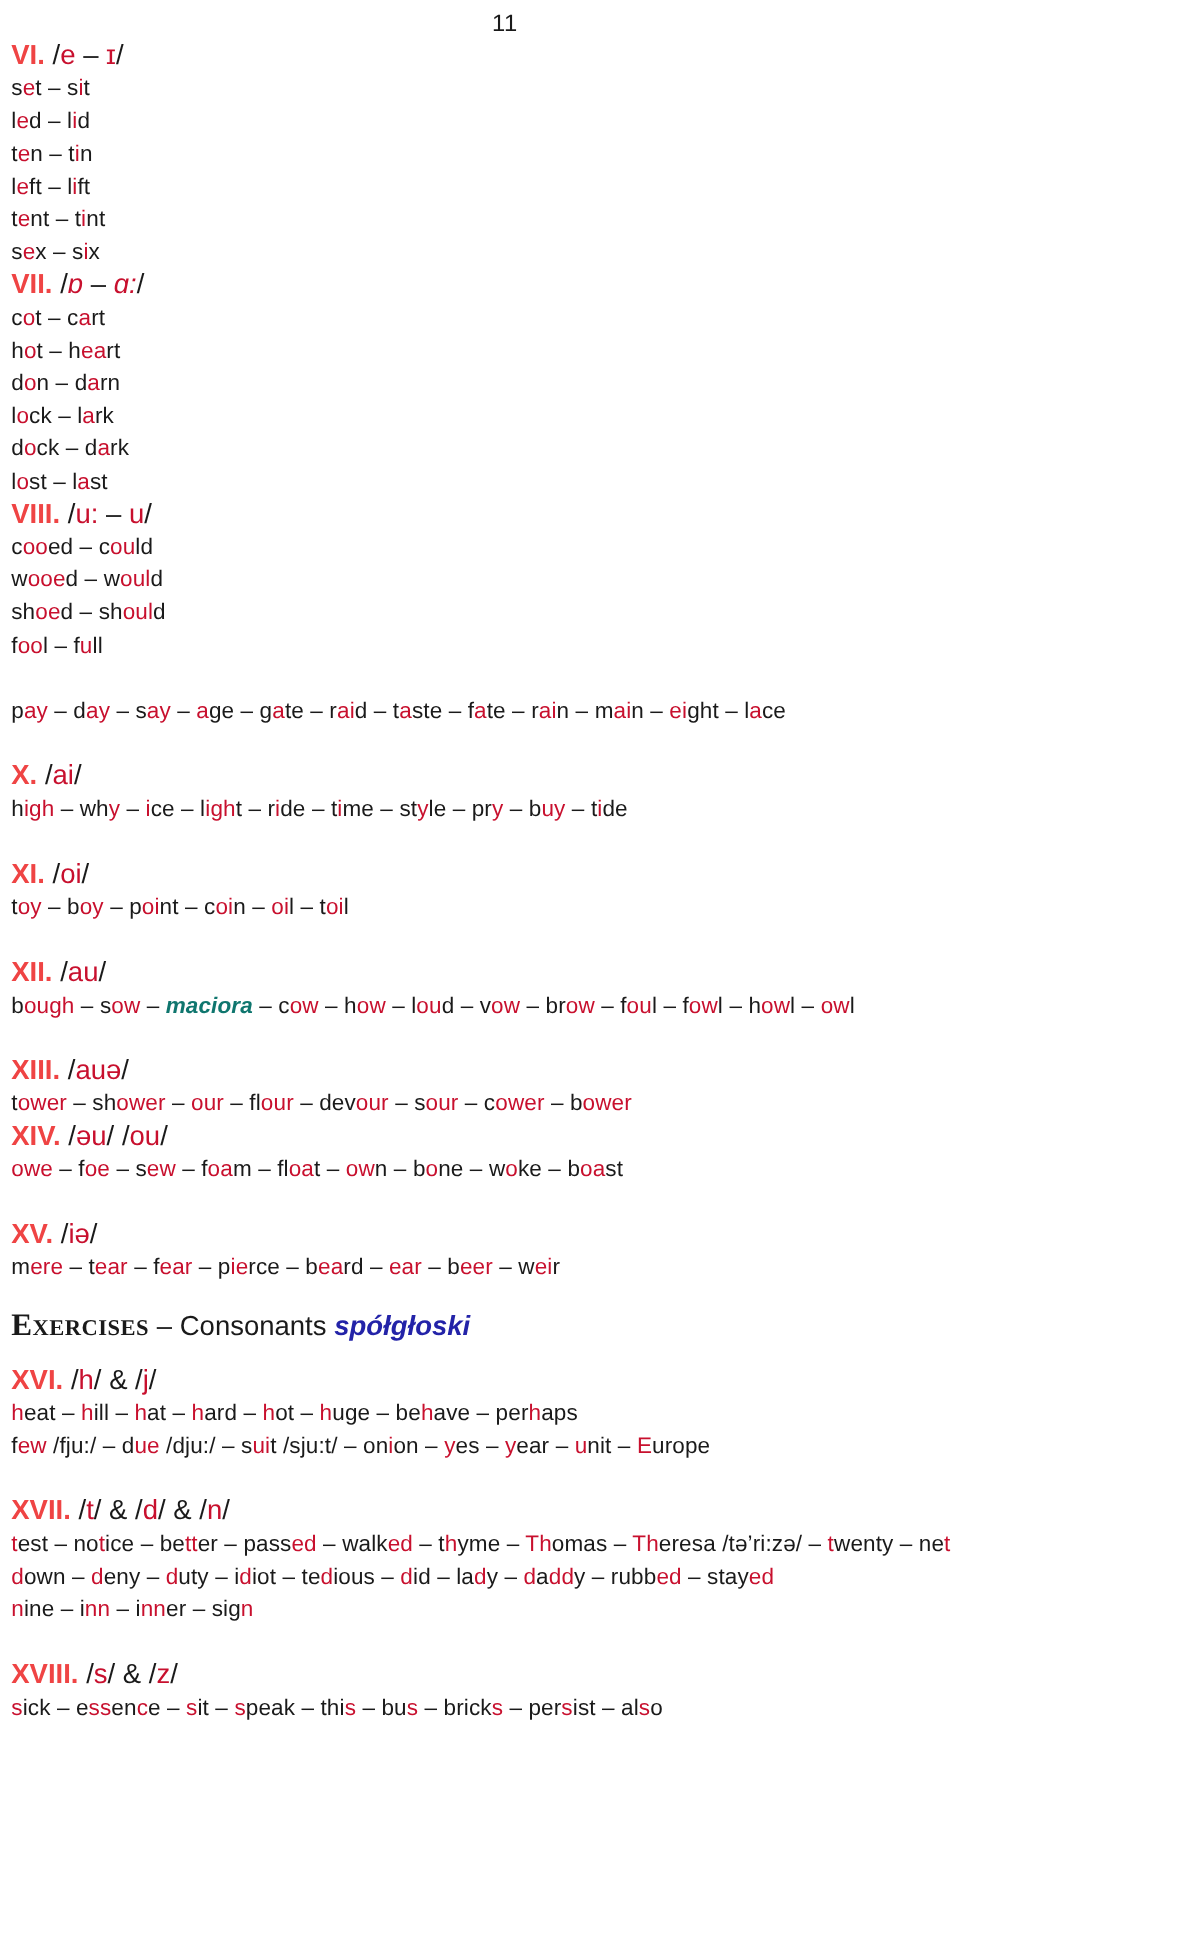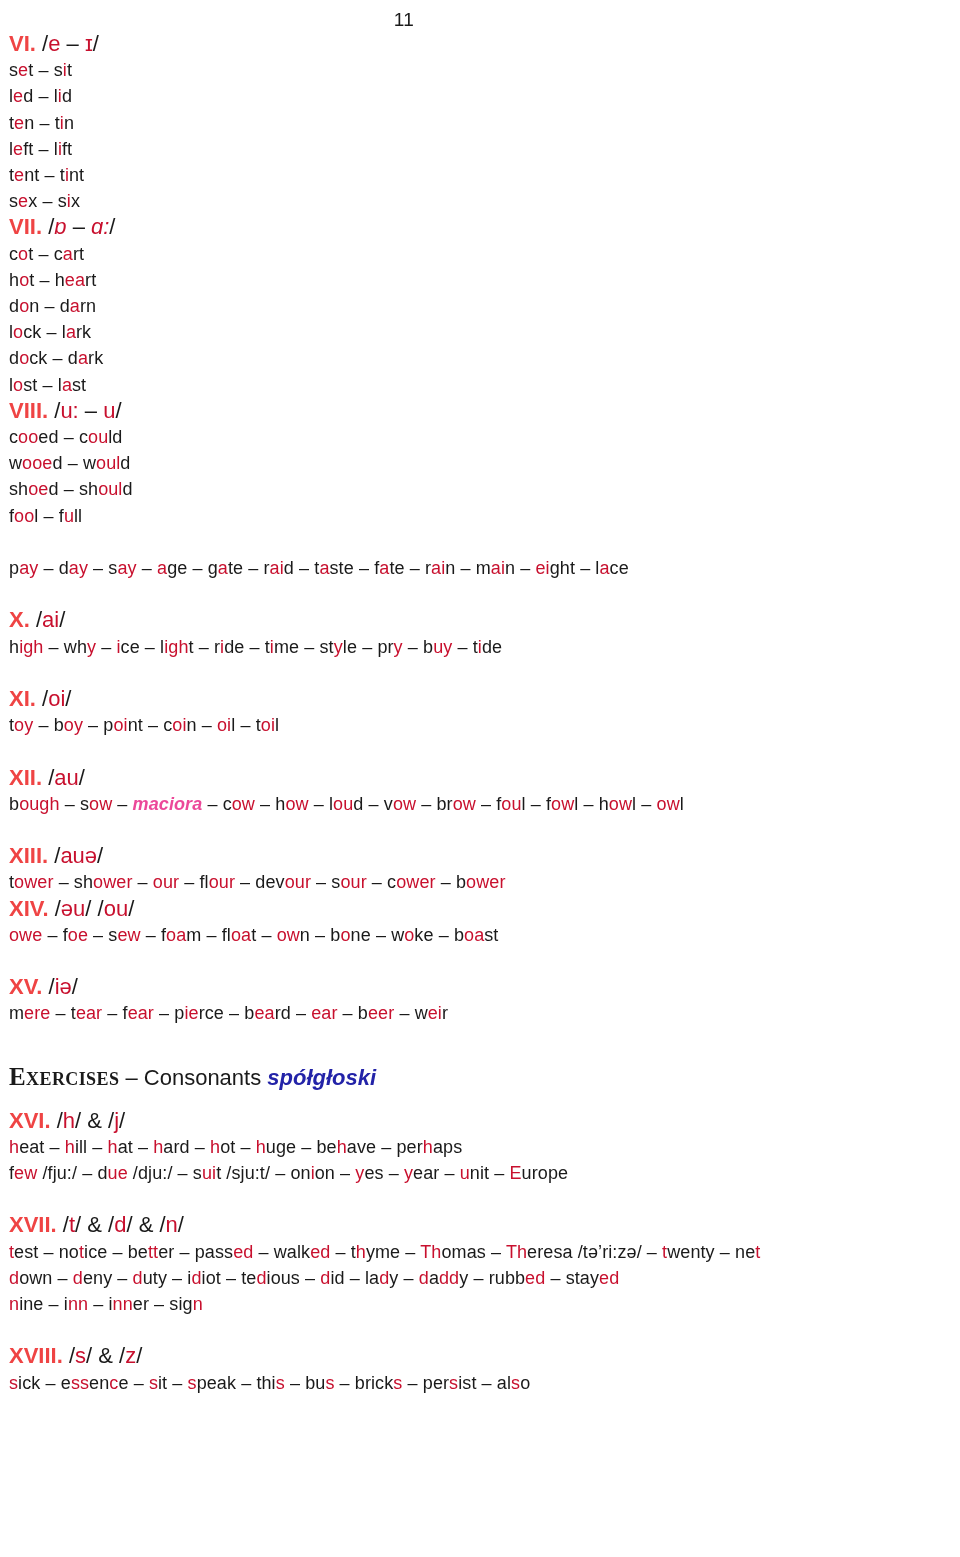--- a/index.html
+++ b/index.html
@@ -53,36 +53,36 @@
     font-weight: bold;
     color: #ef4444;
   }
   .ipa {
     color: #1a1a1a;
   }
   .r {
     color: #c8102e;
   }
   .blue-italic {
-    color: #ec4899;
+    color: #0f766e;
     font-style: italic;
     font-weight: bold;
   }
   .gap {
     height: 26.2px;
   }
   .gap-sm {
     height: 13px;
   }
   .exercises-heading {
     font-family: "Liberation Serif", serif;
     font-size: 25px;
     line-height: 34px;
     white-space: nowrap;
-    margin-top: 20px;
+    margin-top: 4px;
   }
   .exercises-word {
     font-weight: bold;
     font-variant: small-caps;
     letter-spacing: 0.4px;
   }
   .exercises-rest {
     font-family: "Liberation Sans", sans-serif;
     font-size: 22px;
     font-weight: normal;

